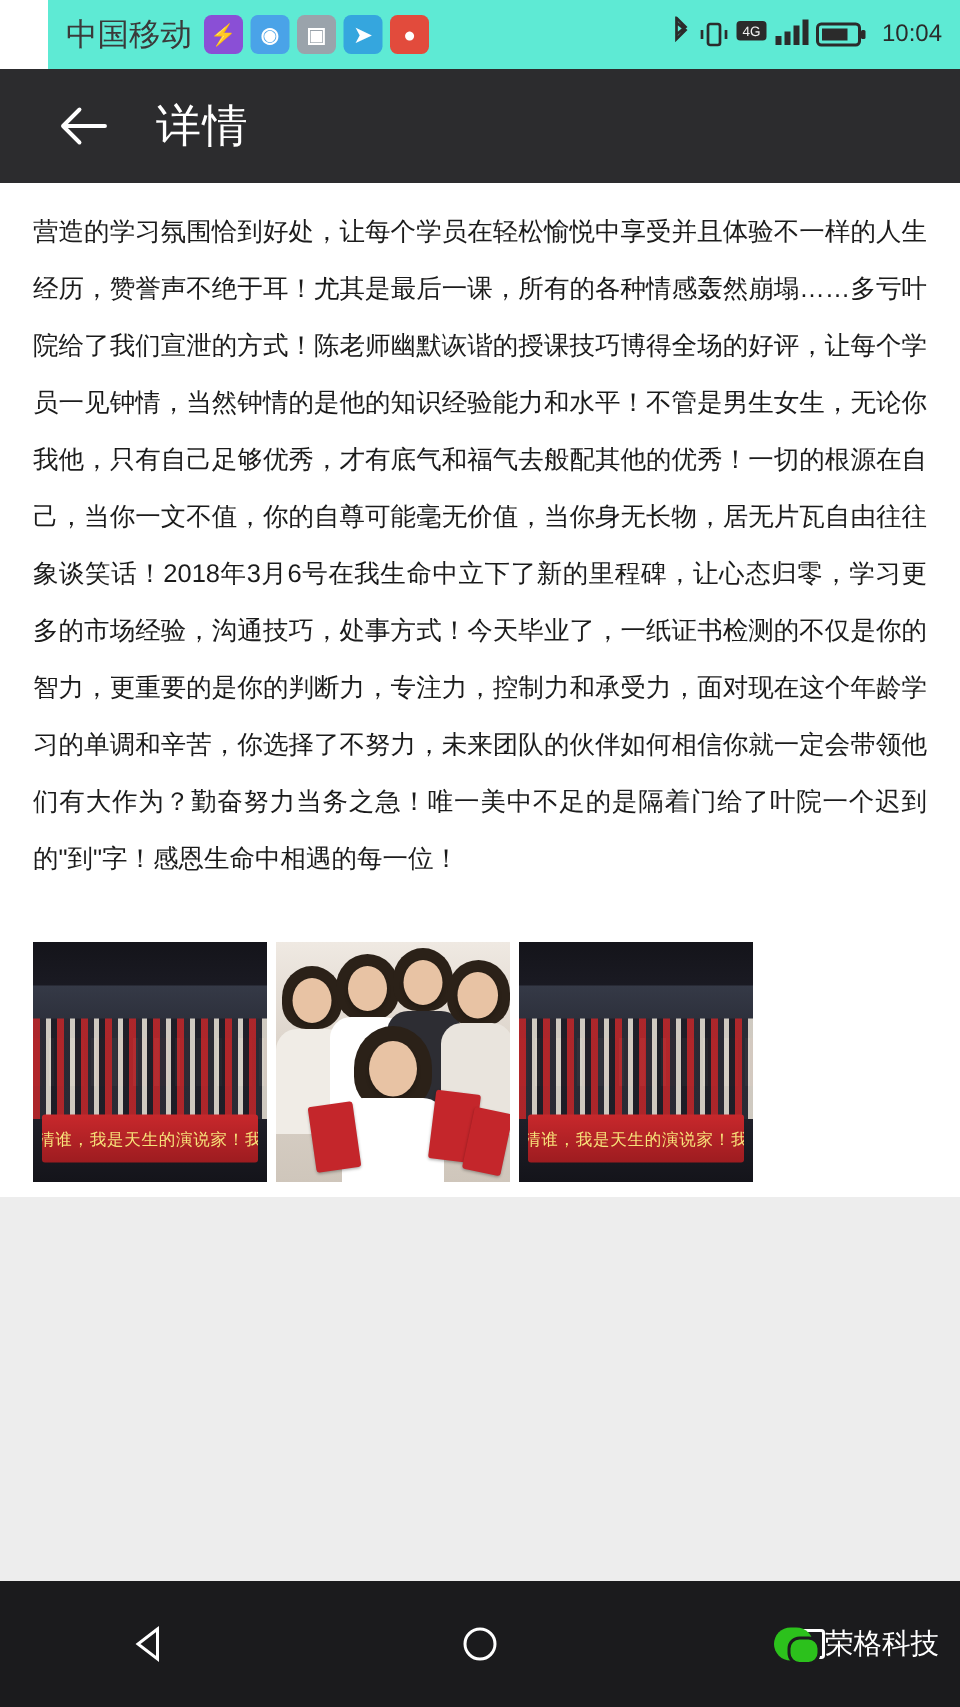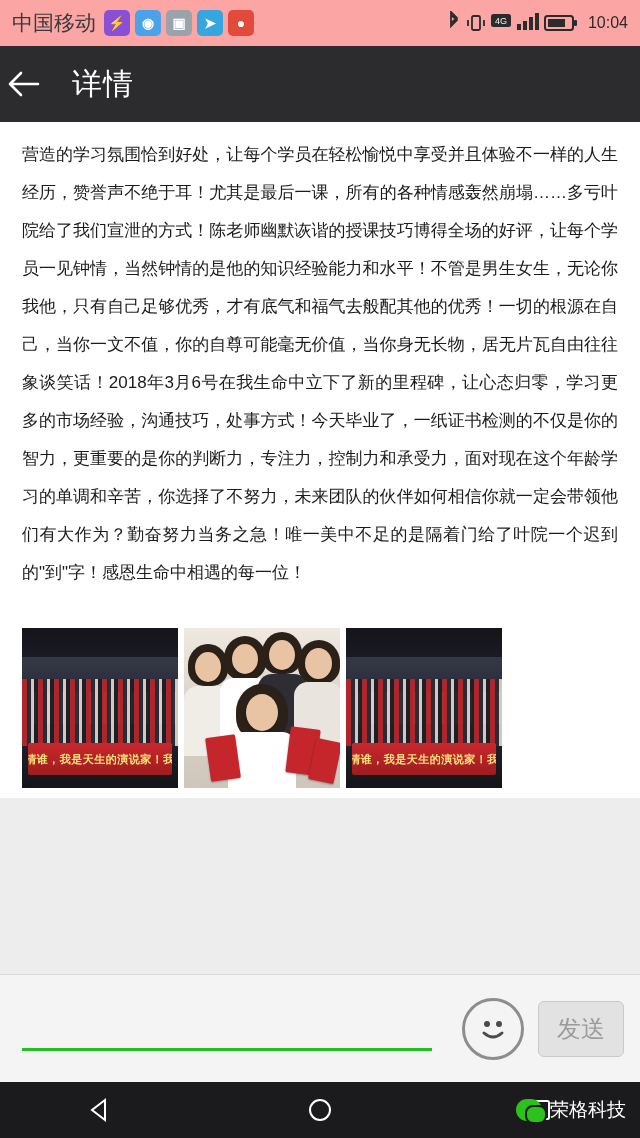--- a/index.html
+++ b/index.html
@@ -12,24 +12,25 @@
   .phone {
     position: relative;
     width: 640px; height: 1138px;
     display: flex; flex-direction: column;
     background: #ffffff;
   }
 
   
   .statusbar {
     height: 46px;
-    background: #fca5a5;
+    background: #5eead4;
     display: flex; align-items: center;
     padding: 0 12px;
     flex: 0 0 auto;
+    margin-left: 32px;
   }
   .carrier {
     font-size: 21px; color: #3a3a3a; letter-spacing: 0px;
     margin-right: 8px;
   }
   .sb-icons { display: flex; align-items: center; gap: 5px; }
   .sb-app {
     width: 26px; height: 26px; border-radius: 5px;
     display: flex; align-items: center; justify-content: center;
     color: #fff; font-size: 14px; font-weight: bold;
@@ -47,21 +48,21 @@
   .clock {
     font-size: 16px; color: #2b2b2b; margin-left: 6px;
     font-family: "Liberation Sans", sans-serif;
   }
 
   
   .titlebar {
     height: 76px;
     background: #2c2c2e;
     display: flex; align-items: center;
-    padding: 0 4px;
+    padding: 0 36px;
     flex: 0 0 auto;
   }
   .back-arrow {
     width: 40px; height: 40px;
     display: flex; align-items: center; justify-content: center;
     cursor: pointer;
   }
   .title {
     color: #ffffff; font-size: 30px; margin-left: 28px;
     letter-spacing: 1px;
@@ -86,21 +87,20 @@
     color: #1b1b1b;
     text-align: justify;
     letter-spacing: 0px;
     word-break: break-all;
   }
   .photo-row {
     display: flex;
     gap: 6px;
     margin: 18px 0 0 0;
     padding: 18px 0 0 0;
-    font-weight: bold;
   }
   .photo {
     width: 156px; height: 160px;
     position: relative; overflow: hidden;
     background: #1d1d22;
     flex: 0 0 auto;
   }
   
   .hall {
     position: absolute; inset: 0;
@@ -199,21 +199,21 @@
     border: 1px solid #c9c9c9;
     border-radius: 6px;
     color: #9b9b9b; font-size: 24px;
     display: flex; align-items: center; justify-content: center;
     cursor: pointer;
   }
 
   
   .navbar {
     flex: 0 0 auto;
-    height: 56px;
+    height: 84px;
     background: #1b1b1d;
     display: flex; align-items: center; justify-content: space-around;
     position: relative;
     gap: 20px;
   }
   .nav-btn { width: 80px; height: 74px; display: flex; align-items: center; justify-content: center; cursor: pointer; }
   .nav-brand {
     position: absolute; right: 14px; top: 50%; transform: translateY(-50%);
     display: flex; align-items: center; gap: 8px;
   }
@@ -343,33 +343,20 @@
                 <span>清谁，我是天生的演说家！我</span>
               </div>
           </div>
         </div>
 
       </div>
 
     </div>
   </div>
 
-  <div class="inputbar">
-    <div class="text-field">
-      <div class="caret-line"></div>
-    </div>
-    <div class="emoji-btn">
-      <svg width="40" height="40" viewBox="0 0 40 40">
-        <circle cx="14" cy="15" r="3" fill="#4a4a4a"></circle>
-        <circle cx="26" cy="15" r="3" fill="#4a4a4a"></circle>
-        <path d="M11 24 Q20 32 29 24" fill="none" stroke="#4a4a4a" stroke-width="3" stroke-linecap="round"></path>
-      </svg>
-    </div>
-    <div class="send-btn">发送</div>
-  </div>
 
   <div class="navbar">
     <div class="nav-btn">
       <svg width="28" height="28" viewBox="0 0 28 28">
           <path d="M19 4 L6 14 L19 24 Z" fill="none" stroke="#ffffff" stroke-width="2"></path>
         </svg>
     </div>
     <div class="nav-btn">
       <svg width="28" height="28" viewBox="0 0 28 28">
           <circle cx="14" cy="14" r="10" fill="none" stroke="#ffffff" stroke-width="2"></circle>

